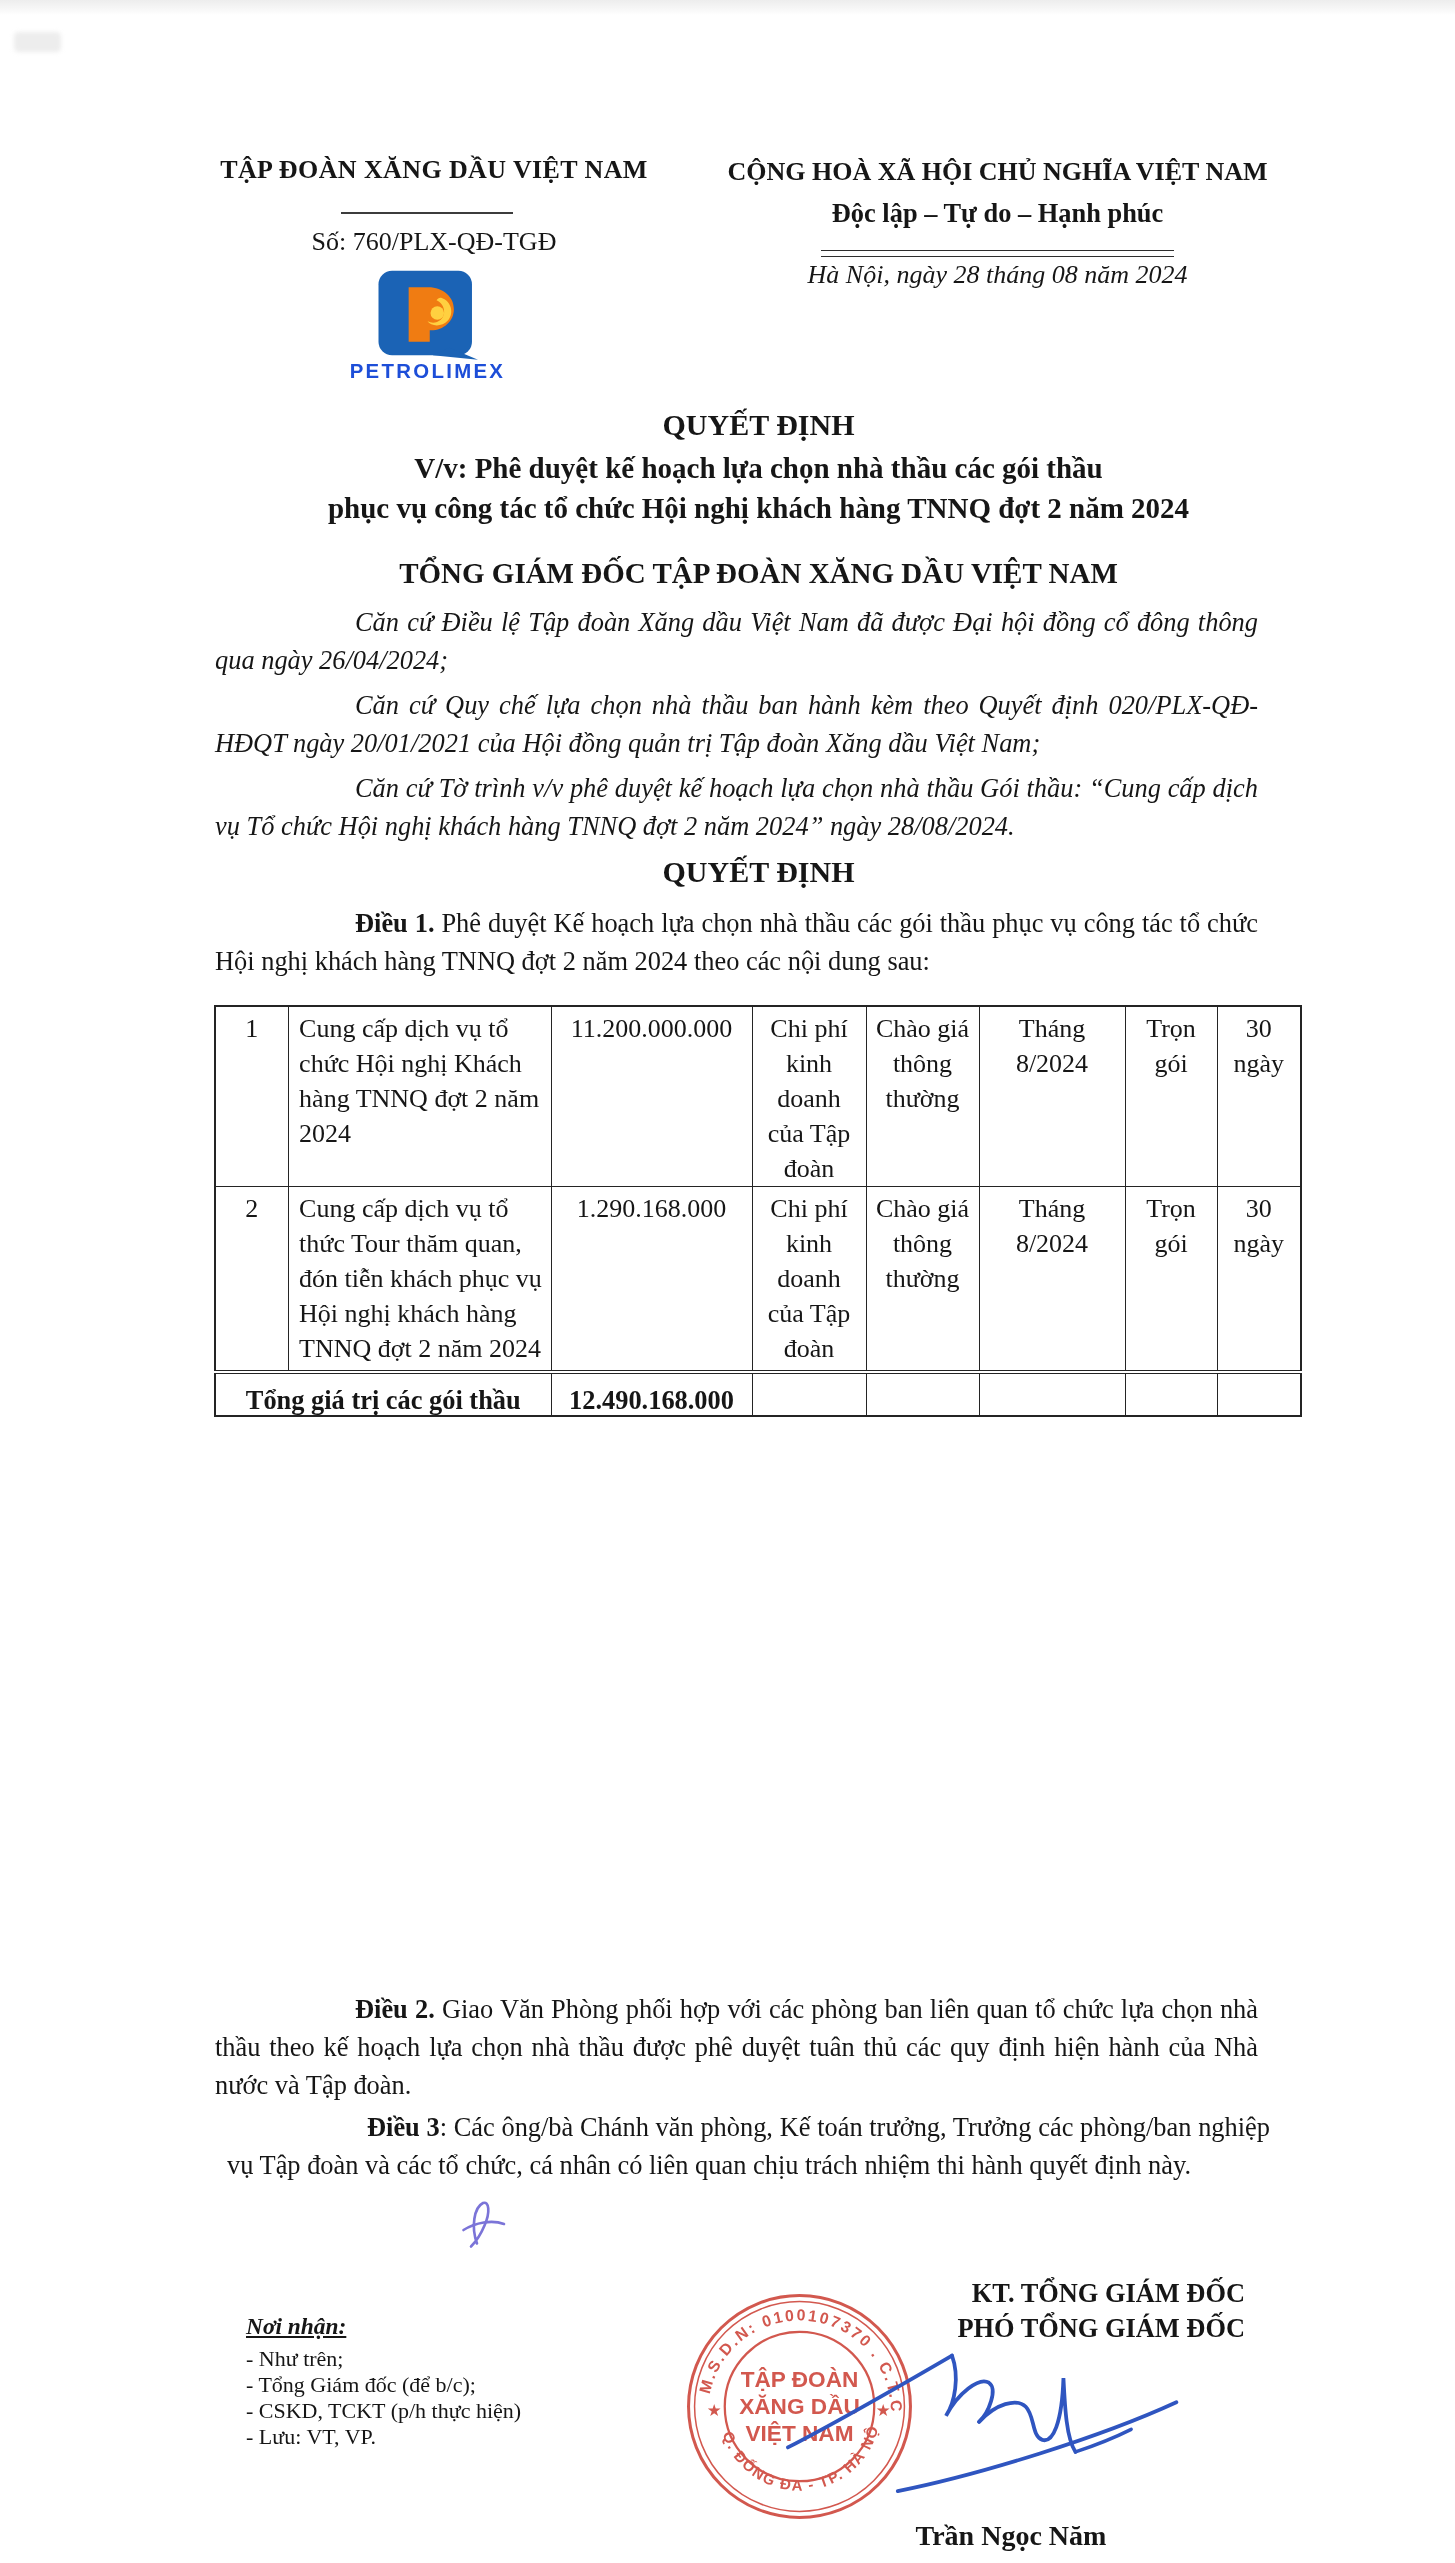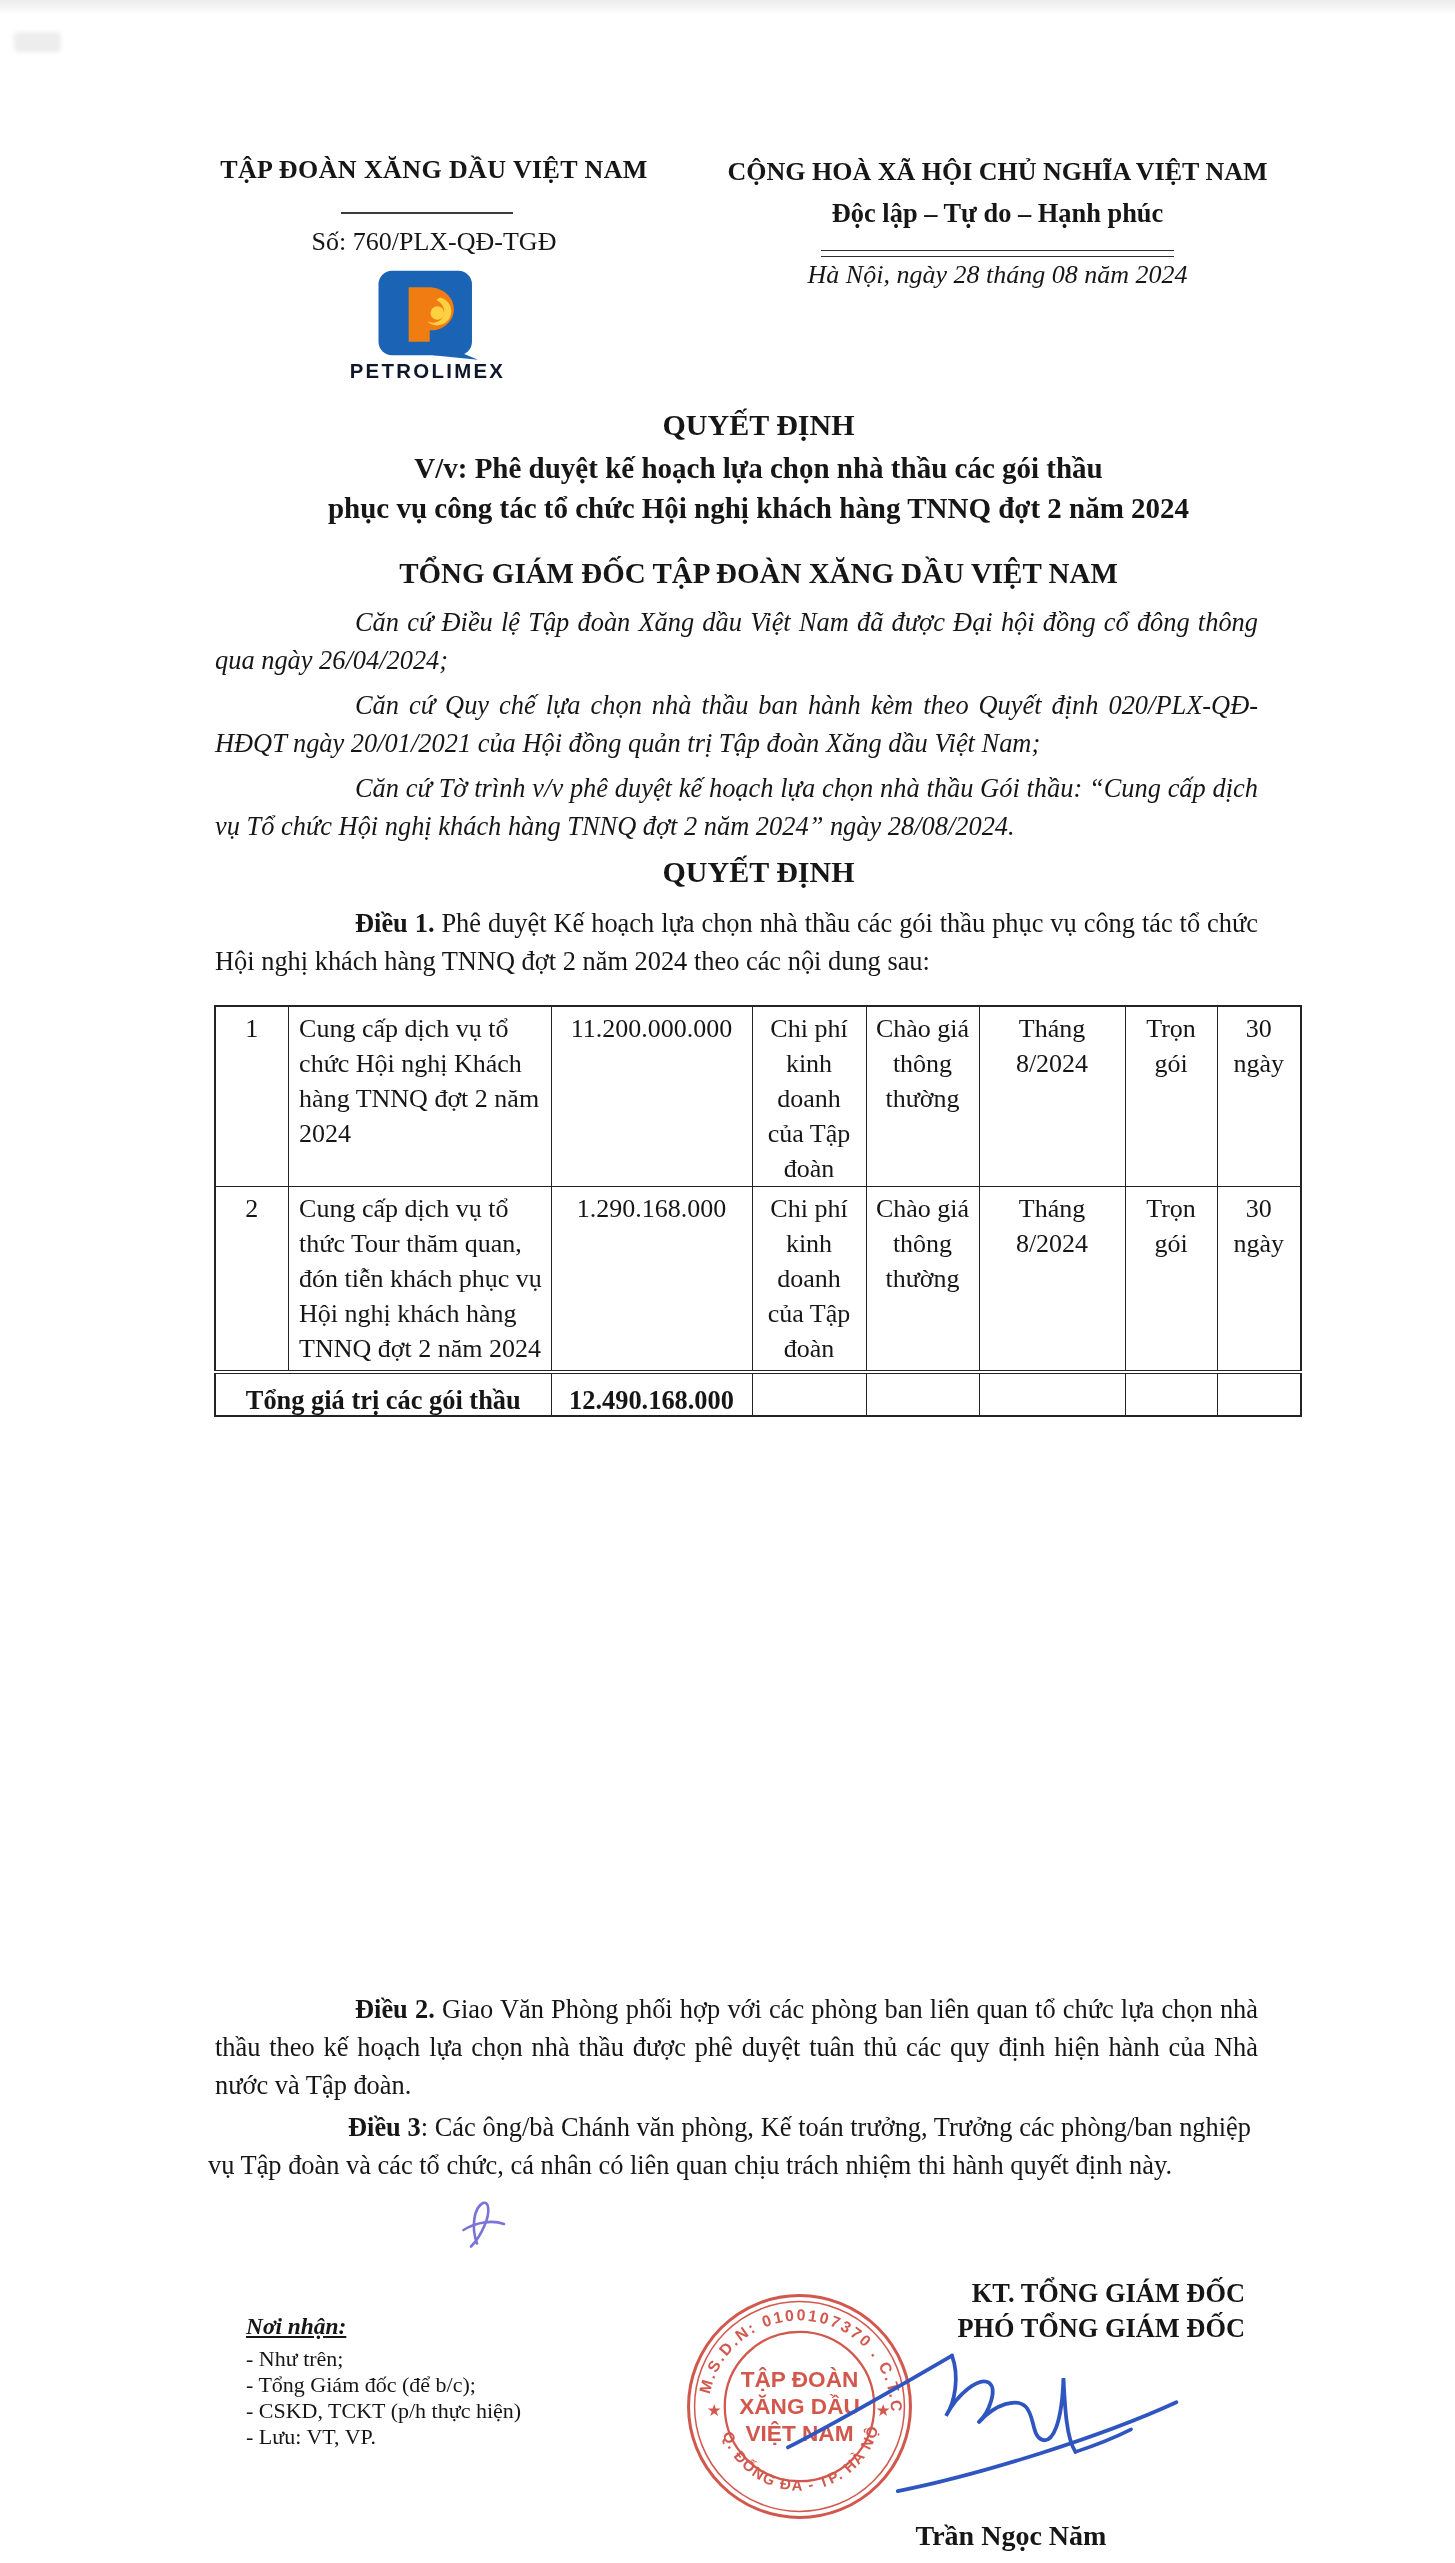--- a/index.html
+++ b/index.html
@@ -14,21 +14,21 @@
     background:linear-gradient(180deg,#ededed 0%,#f7f7f7 60%,#ffffff 100%);}
   #corner-smudge{left:13.6px;top:32px;width:47px;height:19.6px;background:#ededed;
     border-radius:4.5px;filter:blur(2.3px);}
   
   .issuer{left:215px;top:155px;width:438px;text-align:center;
     font-size:26px;font-weight:bold;letter-spacing:0.4px;}
   .issuer-line{left:341px;top:212px;width:172px;height:2.3px;background:#3c3c3c;}
   .doc-number{left:215px;top:227px;width:438px;text-align:center;font-size:26px;}
   .logo-word{left:337px;top:360px;width:181px;text-align:center;
     font-family:"Liberation Sans",sans-serif;font-weight:bold;font-size:20.4px;
-    letter-spacing:2.3px;color:#0f172a;}
+    letter-spacing:2.3px;color:#1d4ed8;}
   .national{left:705px;top:157px;width:585px;text-align:center;
     font-size:26px;font-weight:bold;}
   .motto{left:705px;top:198px;width:585px;text-align:center;
     font-size:26.4px;font-weight:bold;}
   .motto-line{left:821px;top:250px;width:353px;height:5.3px;
     border-top:1.5px solid #2e2e2e;border-bottom:1.5px solid #2e2e2e;}
   .place-date{left:705px;top:260px;width:585px;text-align:center;
     font-size:26px;font-style:italic;}
   
   .title-block{left:215px;top:408px;width:1087px;text-align:center;}
@@ -39,21 +39,21 @@
   .preamble{left:215px;top:603px;width:1043px;}
   .preamble p{font-size:26.4px;font-style:italic;line-height:38px;
     text-indent:140px;text-align:justify;margin:0 0 6.8px 0;}
   .decision-heading{left:215px;top:855px;width:1087px;text-align:center;
     font-size:30px;font-weight:bold;}
   .article{font-size:26.4px;line-height:38px;text-indent:140px;
     text-align:justify;margin:0;}
   .article b{font-weight:bold;}
   .article1{left:215px;top:904px;width:1043px;}
   .article2{left:215px;top:1990px;width:1043px;line-height:38px;}
-  .article3{left:208px;top:2108px;width:1043px;line-height:38px;}
+  .article3{left:227px;top:2108px;width:1043px;line-height:38px;}
   
   .plan-table{left:214px;top:1005px;}
   table{border-collapse:collapse;table-layout:fixed;width:1087px;
     border:2.3px solid #242424;}
   th,td{border:1.5px solid #242424;vertical-align:top;padding:3.8px 4.5px 0 4.5px;
     font-size:26px;line-height:35px;text-align:center;overflow:hidden;}
   th{font-weight:bold;font-size:25px;line-height:35px;}
   td.cell-name{text-align:left;padding-left:10.6px;}
   tr.total-row td{border-top:4.5px double #242424;font-weight:bold;
     font-size:26.4px;line-height:30px;padding-top:11px;}

